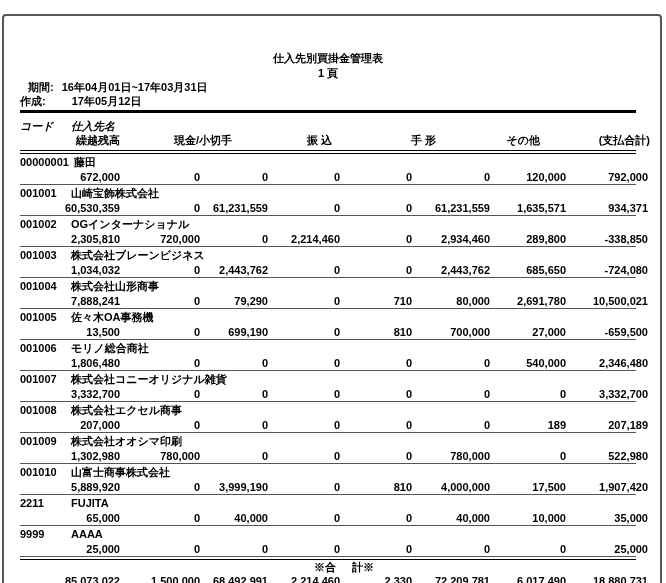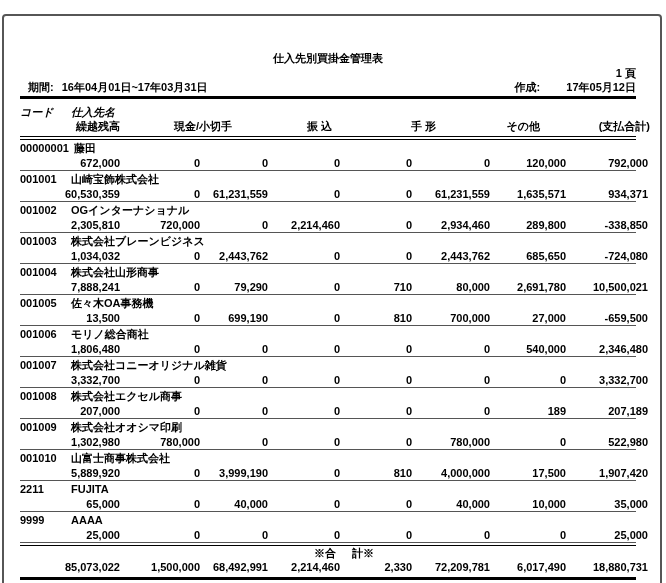--- a/index.html
+++ b/index.html
@@ -12,25 +12,26 @@
     border:2px solid #565656;
     border-radius:4px;
     padding:36px 24px 0 16px;
     font-family:"Liberation Sans", sans-serif;
     font-size:11px;
     font-weight:bold;
     color:#000;
     overflow:hidden;
   }
   .title { text-align:center; line-height:13px; }
-  .pagenum { text-align:right; line-height:13px; margin-top:2px; }
+  .pagenum { text-align:center; line-height:13px; margin-top:2px; }
   .meta-row {
-    display:flex; justify-content:space-between;
+    display:flex; 
     line-height:14px; padding-bottom:2px;
     border-bottom:3px solid #000;
+    flex-direction:column;
   }
   .meta-left { padding-left:8px; }
   .meta-left .lbl { margin-right:8px; }
   .meta-right .lbl { margin-right:26px; }
   .col-head-1 { margin-top:6px; line-height:14px;font-style:italic; }
   .code {
     display:inline-block; min-width:46px; margin-right:5px;
   }
   .grid {
     display:grid;

